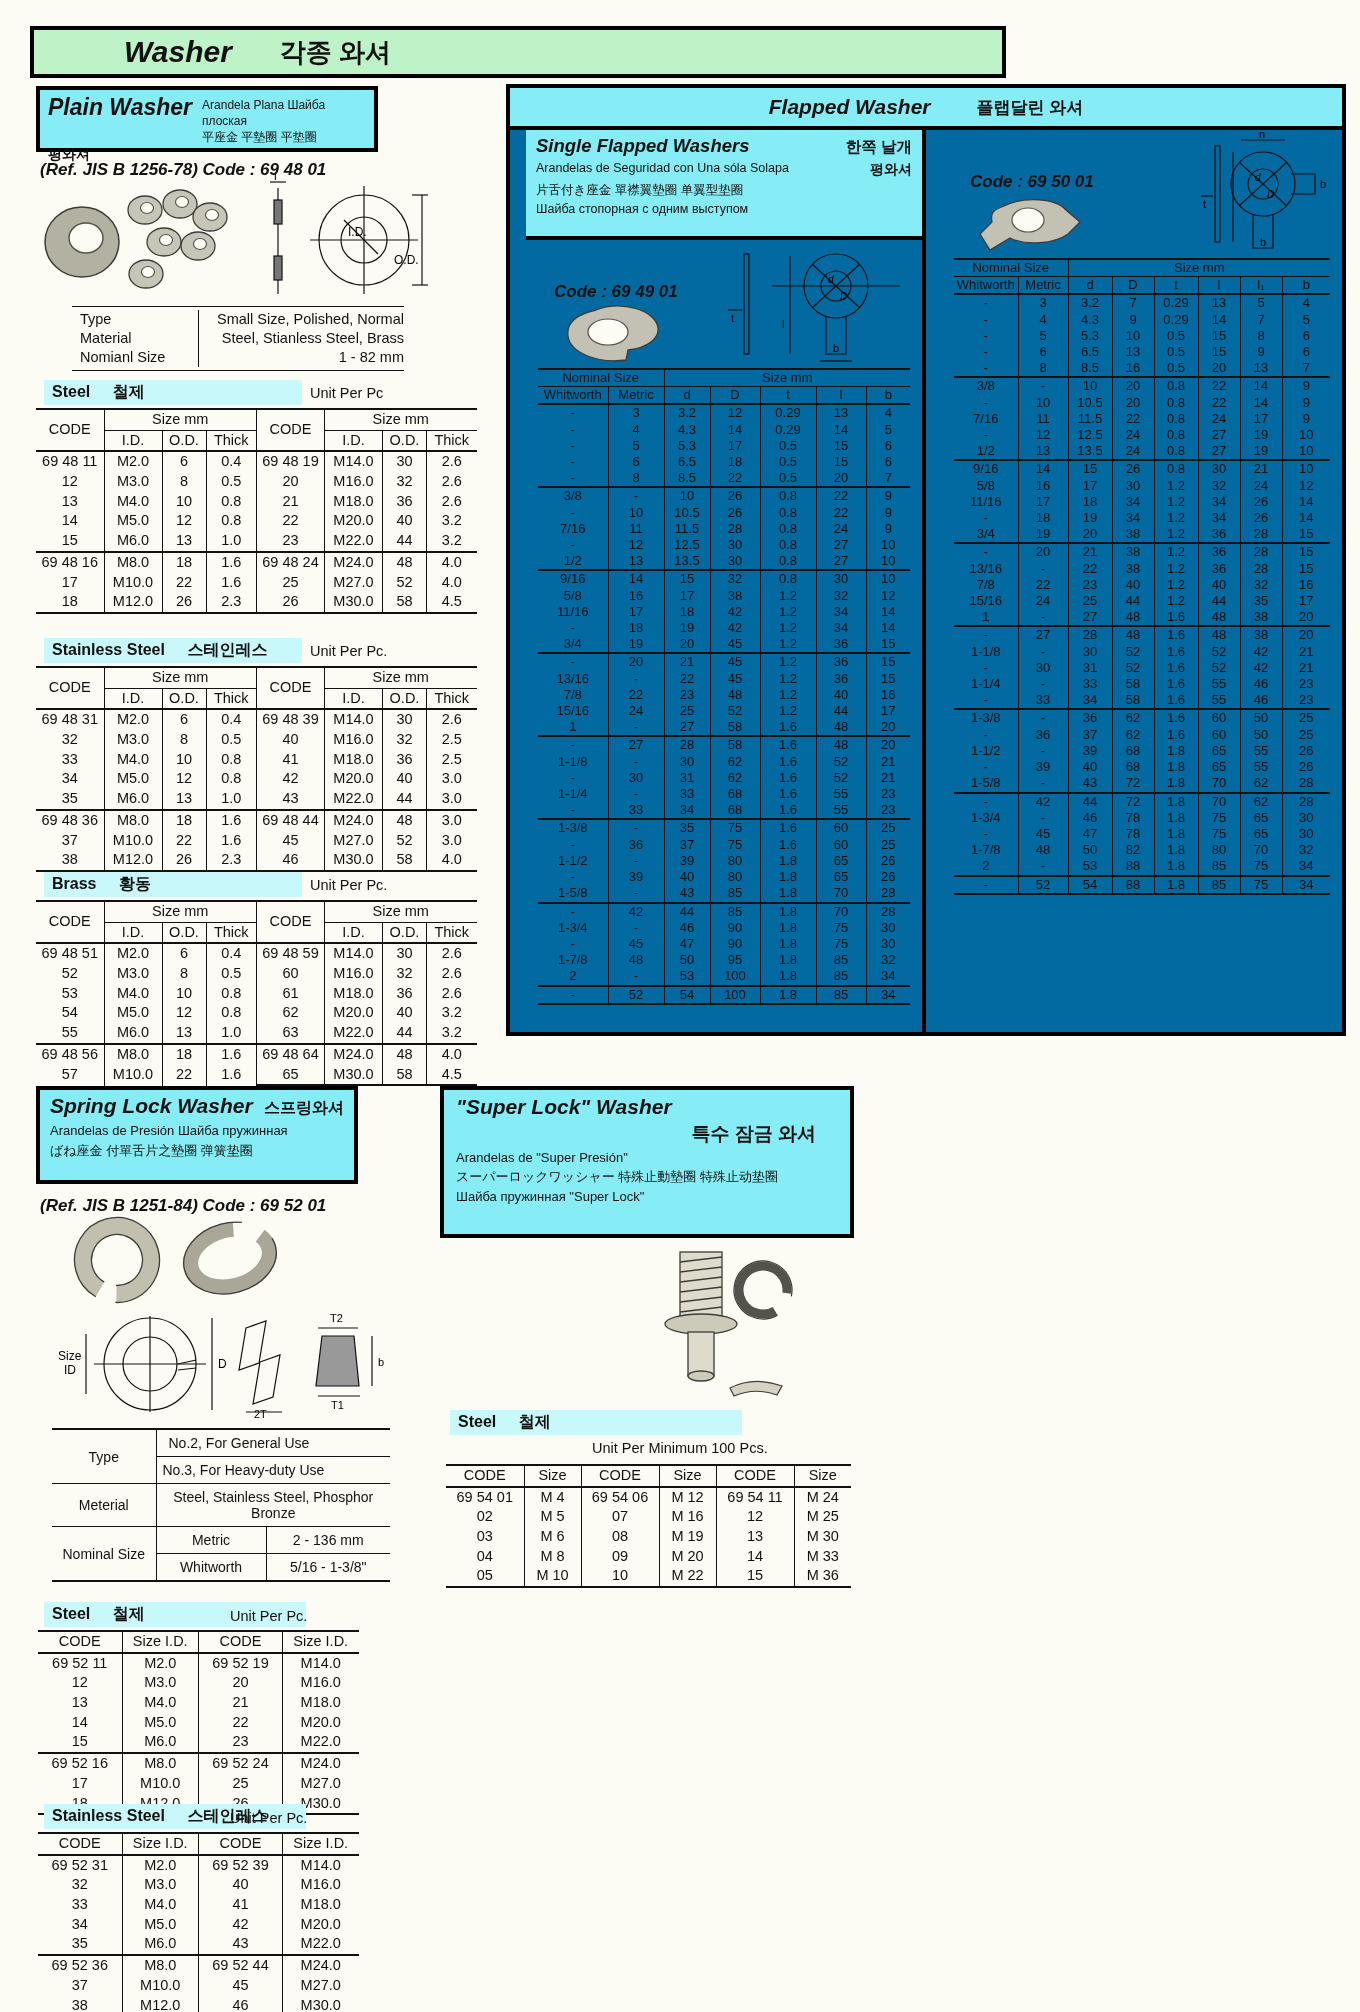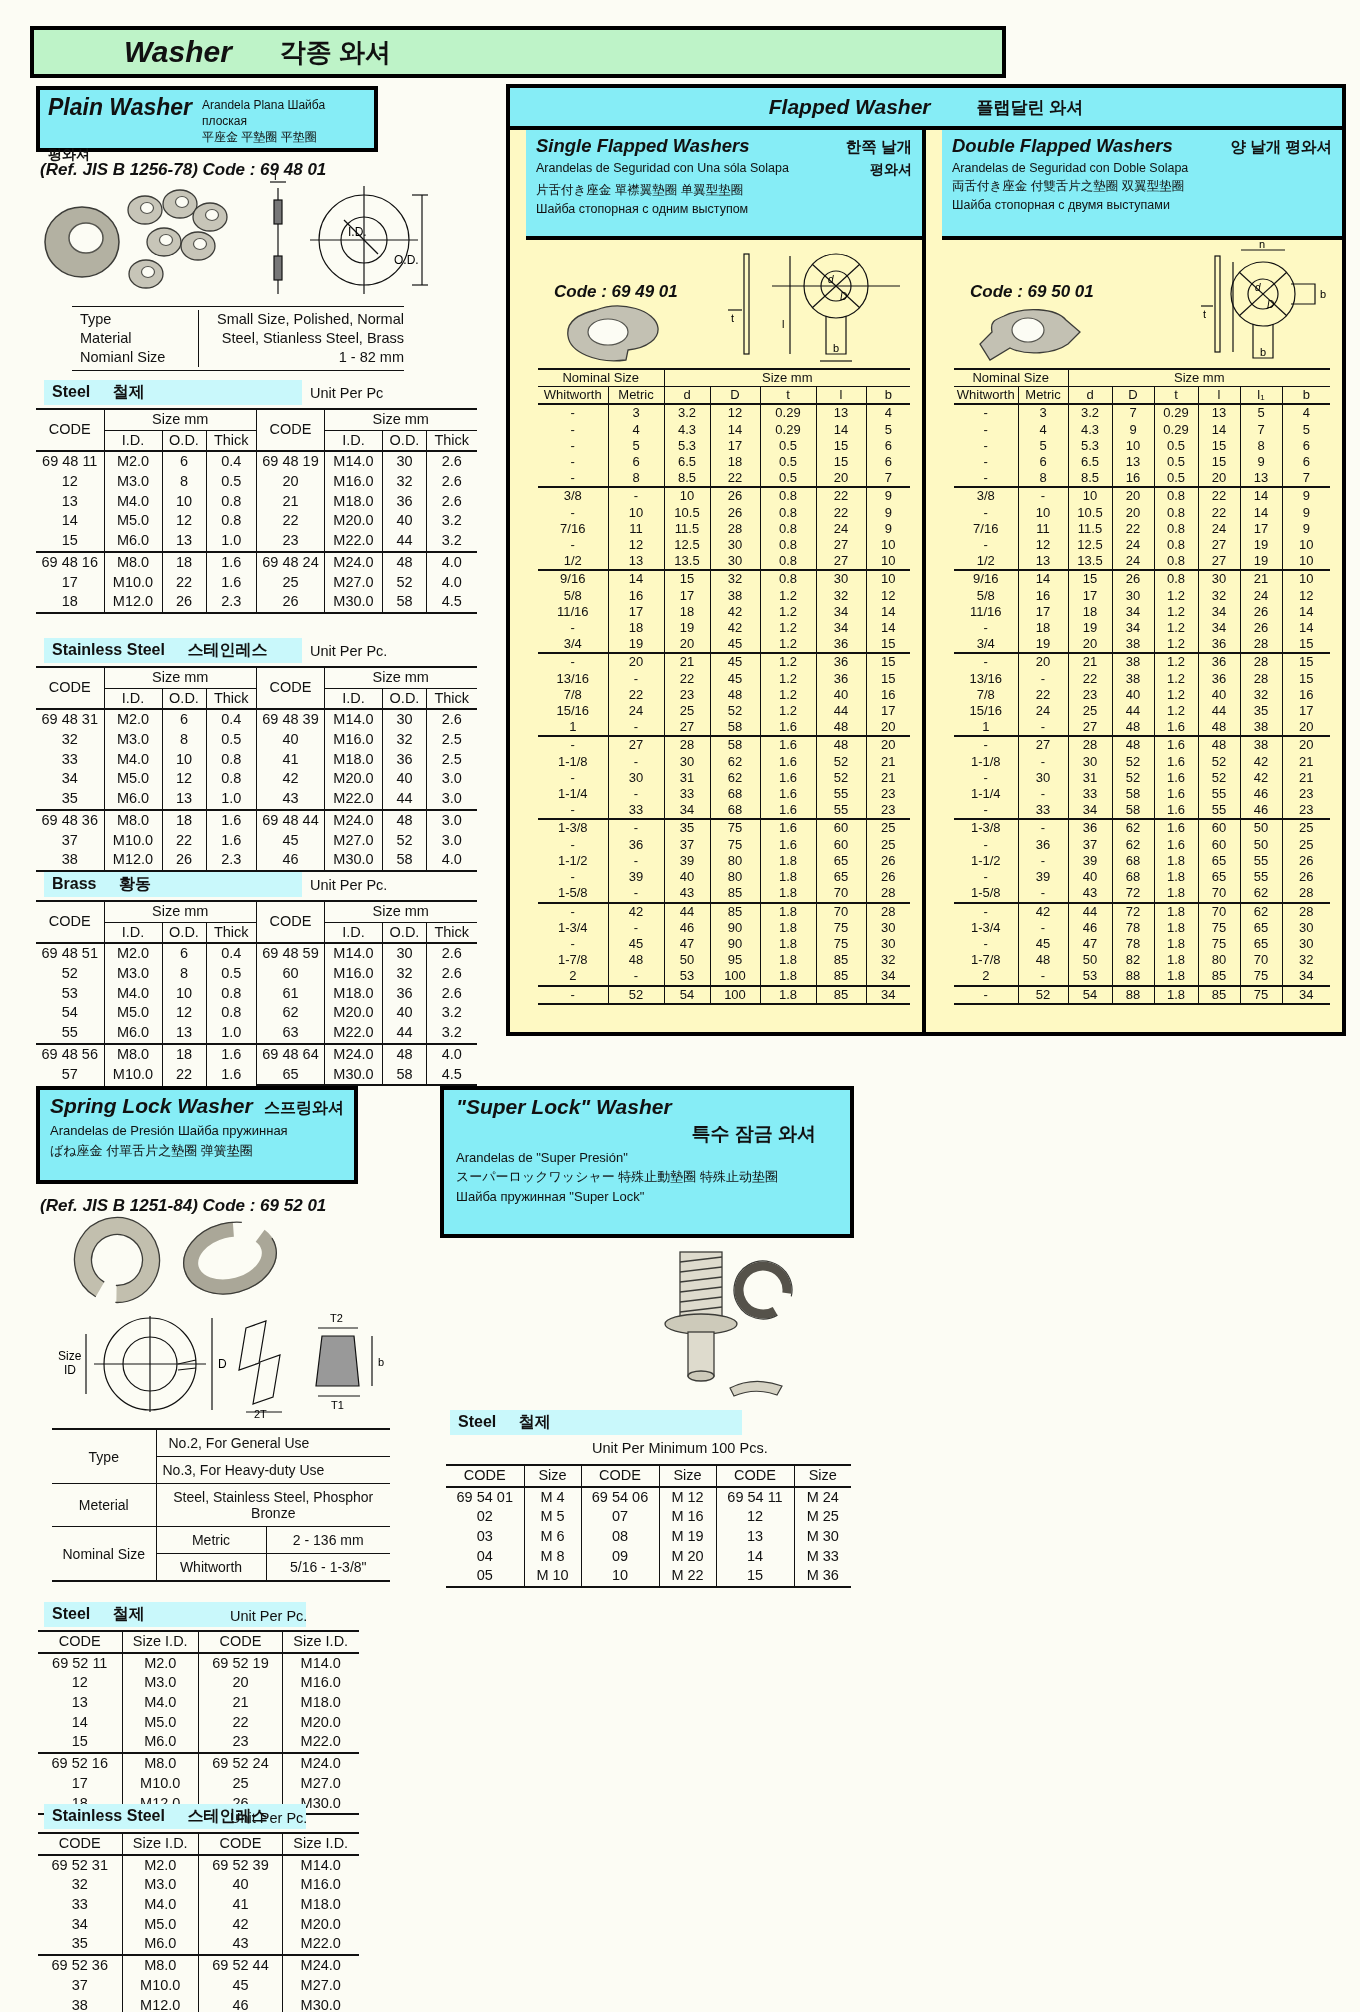--- a/index.html
+++ b/index.html
@@ -43,21 +43,21 @@
   .plain-hdr .alts{margin-left:10px;font-size:12px;line-height:1.35;padding-top:3px;}
   .plain-hdr .ko{font-size:14px;font-weight:bold;}
   .spec{left:72px;top:306px;width:332px;border-top:1.5px solid #111;border-bottom:1.5px solid #111;
         display:flex;font-size:14.5px;line-height:19px;padding:3px 0;}
   .spec .sl{width:118px;border-right:1.5px solid #111;padding-left:8px;}
   .spec .sr{flex:1;text-align:right;}
   .twotab{display:flex;}
   .twotab table+table{margin-left:0;}
 
   
-  .fpanel{left:506px;top:84px;width:840px;height:952px;border:4px solid #000;box-sizing:border-box;background:#fef9c3;}
+  .fpanel{left:506px;top:84px;width:840px;height:952px;border:4px solid #000;box-sizing:border-box;background:#0369a1;}
   .ftitle{height:38px;background:#86edf6;border-bottom:4px solid #000;display:flex;
           align-items:center;justify-content:center;}
   .ftitle .t1{font-size:21px;font-weight:bold;font-style:italic;}
   .ftitle .t2{font-size:17px;font-weight:bold;margin-left:46px;}
   .fcols{display:flex;height:calc(100% - 42px);}
   .fcol{width:50%;box-sizing:border-box;position:relative;padding-left:16px;}
   .fcol.left{border-right:4px solid #000;}
   .fchdr{height:110px;background:#86edf6;border-bottom:4px solid #000;padding:5px 10px;box-sizing:border-box;}
   .fchdr .r1{display:flex;justify-content:space-between;align-items:baseline;}
   .fchdr .ttl{font-size:18.5px;font-weight:bold;font-style:italic;white-space:nowrap;}
@@ -996,29 +996,20 @@
                   <td>1.8</td>
                   <td>85</td>
                   <td>34</td>
                 </tr>
               </tbody>
           </table>
         </div>
       </div>
 
       <div class="fcol">
-        <div class="fchdr">
-          <div class="r1">
-            <span class="ttl">Double Flapped Washers</span>
-            <span class="ko">양 날개  평와셔</span>
-          </div>
-          <div class="small">Arandelas de Seguridad con Doble Solapa</div>
-          <div class="small">両舌付き座金      付雙舌片之墊圈   双翼型垫圈</div>
-          <div class="small">Шайба стопорная с двумя выступами</div>
-        </div>
         <div class="fcode">
           <span class="code">Code : 69 50 01</span>
           <svg style="position:absolute;right:4px;top:2px;" width="215" height="124" viewBox="0 0 215 124">
             <g stroke="#111" stroke-width="1.2" fill="none">
               <line x1="118" y1="8" x2="162" y2="8"></line>
               <rect x="92" y="14" width="5" height="96"></rect>
               <line x1="78" y1="64" x2="90" y2="64"></line>
               <circle cx="140" cy="52" r="32"></circle>
                 <circle cx="140" cy="52" r="15"></circle>
               <line x1="116" y1="30" x2="164" y2="74"></line>

